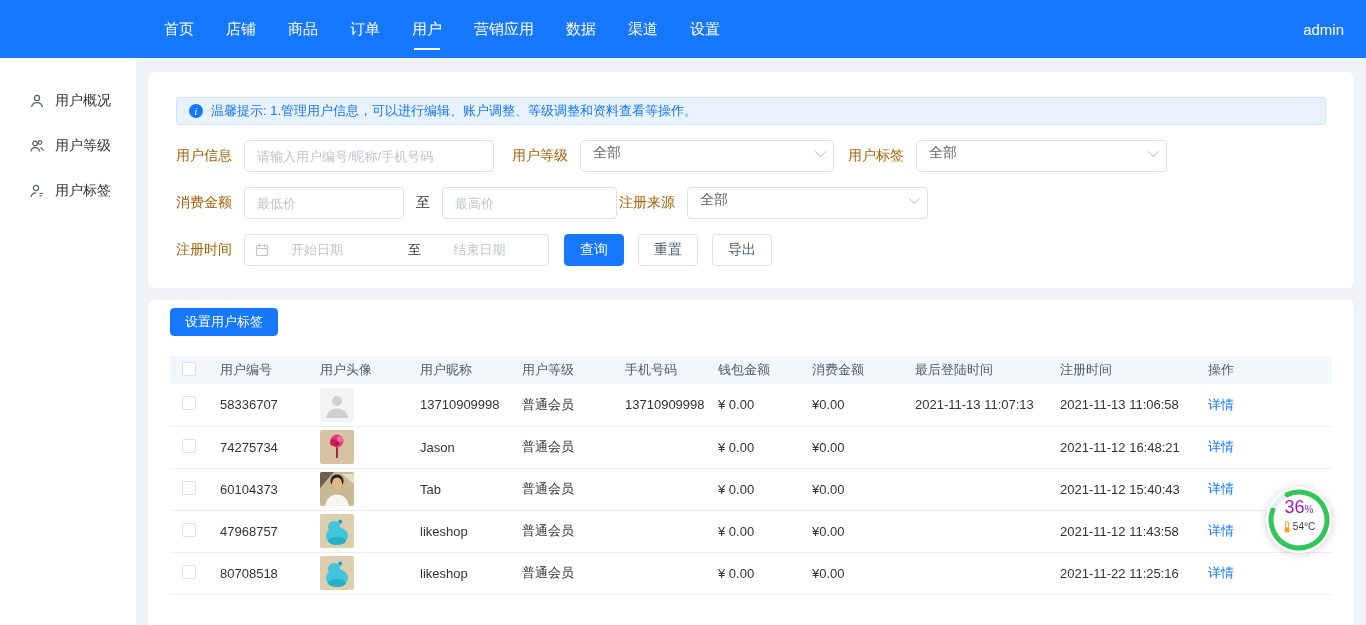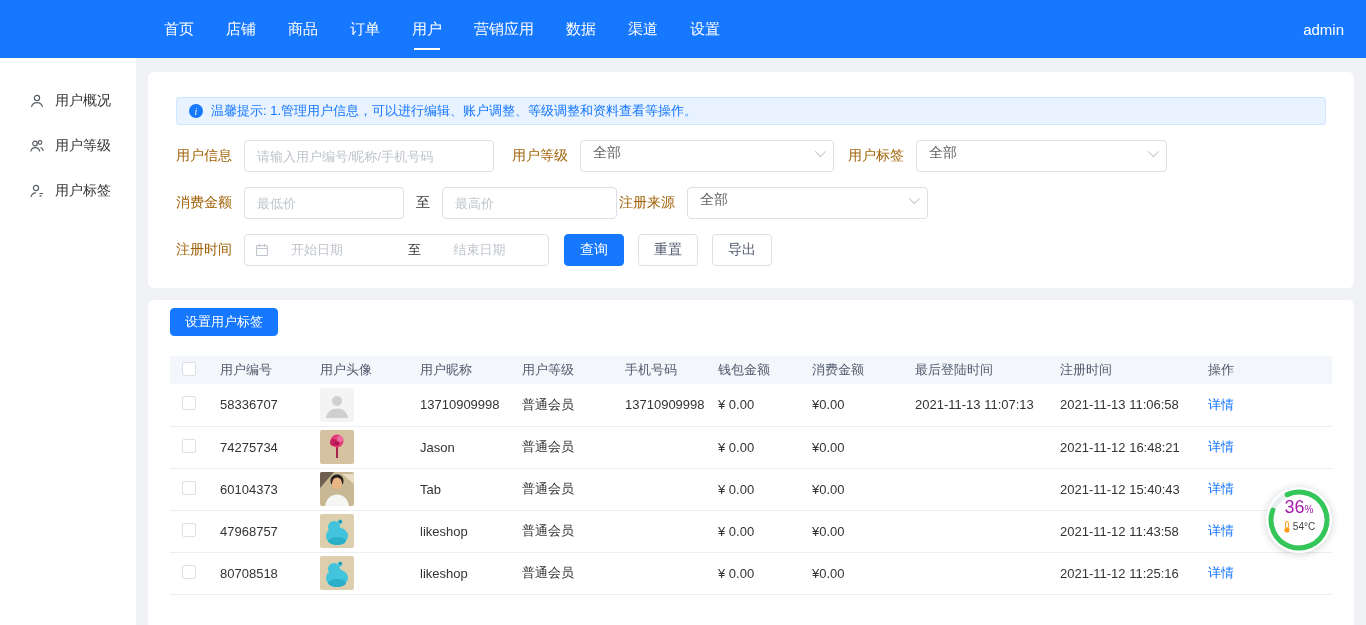--- a/index.html
+++ b/index.html
@@ -383,21 +383,21 @@
                   <circle cx="20.4" cy="7.6" r="1" fill="#0a5f74"></circle>
                 </svg>
           </span>
             </td>
           <td>likeshop</td>
           <td>普通会员</td>
           <td></td>
           <td>¥ 0.00</td>
           <td>¥0.00</td>
           <td></td>
-          <td>2021-11-12 11:25:16</td>
+          <td>2021-11-22 11:25:16</td>
           <td><span class="link">详情</span></td>
         </tr>
       </tbody>
     </table>
   </div>
 </div>
 
 <div class="monitor">
   <svg class="ring" width="66" height="66">
     <circle cx="33" cy="33" r="28" fill="#fff"></circle>

